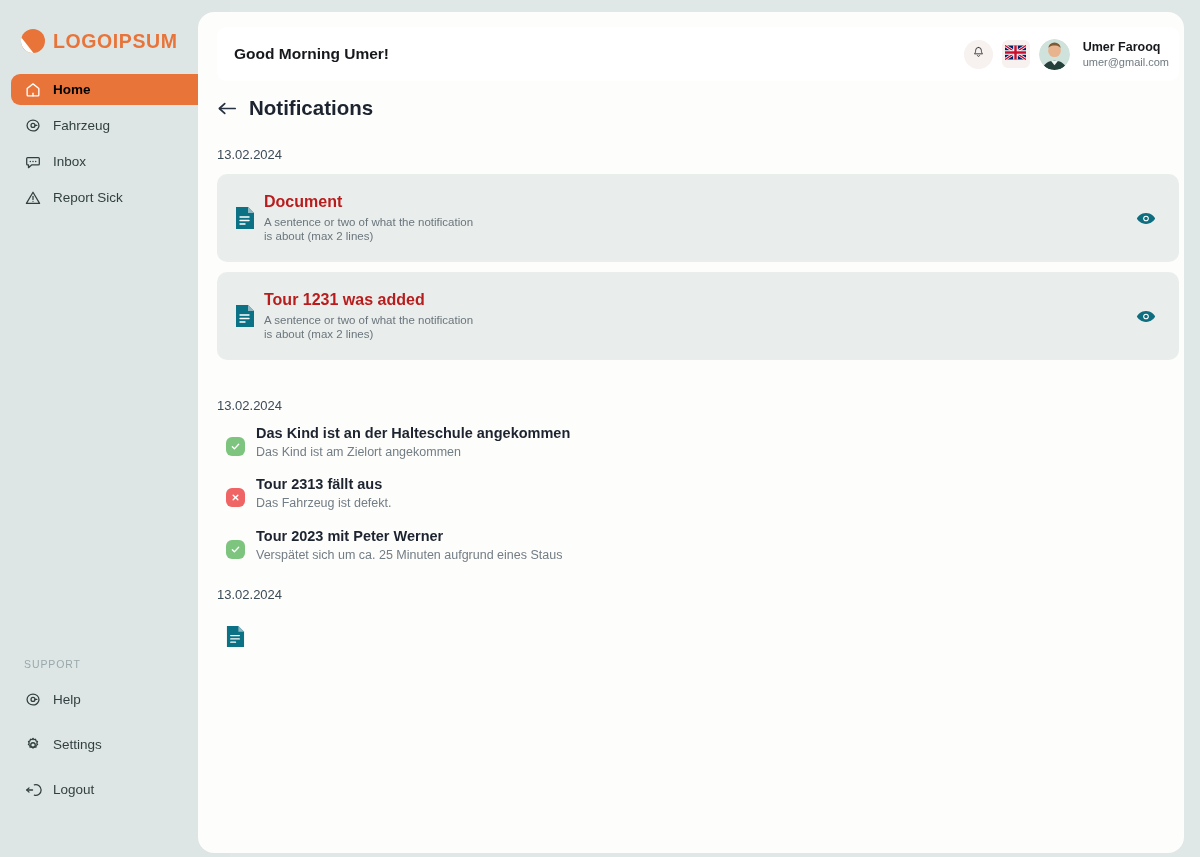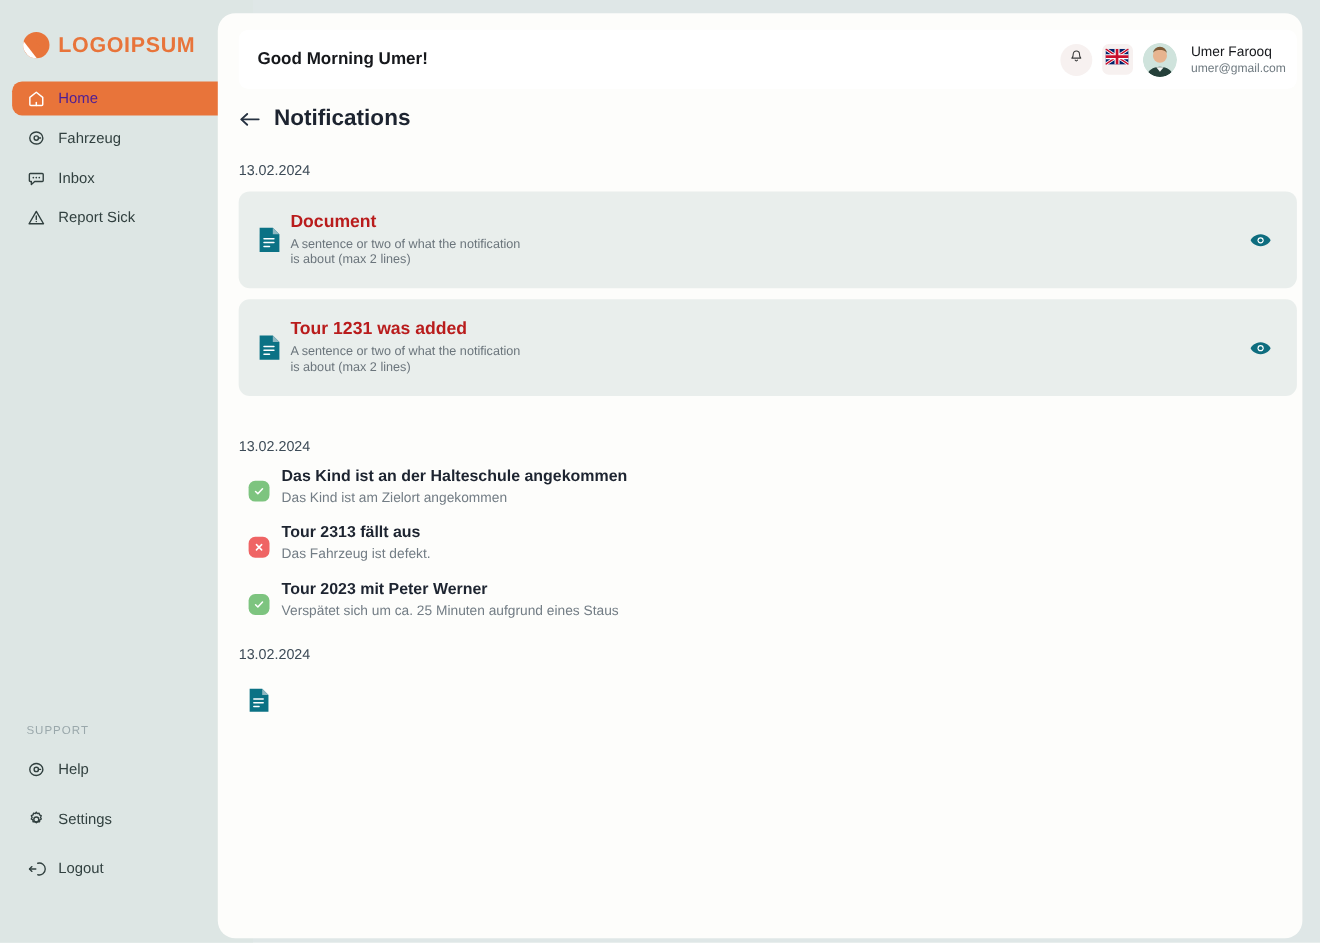--- a/index.html
+++ b/index.html
@@ -53,21 +53,21 @@
   .nav-item .nav-icon {
     width: 18px; height: 18px; flex: none;
     display: flex; align-items: center; justify-content: center;
   }
   .nav-item .nav-label {
     font-size: 13.5px;
     color: #31403f;
     white-space: nowrap;
   }
   .nav-item.active { background: #e8743a; }
-  .nav-item.active .nav-label { color: #4c1d95; font-weight: normal; }
+  .nav-item.active .nav-label { color: #000000; font-weight: bold; }
 
   #support-section { margin-top: auto; padding: 0 11px 38px 11px; }
   #support-heading {
     font-size: 10.5px;
     letter-spacing: 0.9px;
     color: #9aa8ab;
     padding: 0 13px;
     margin-bottom: 14px;
   }
   #support-section .nav-item { margin-bottom: 14px; }
@@ -118,21 +118,21 @@
     overflow: hidden;
   }
   #avatar {
     width: 31px; height: 31px;
     border-radius: 50%;
     overflow: hidden;
     flex: none;
     cursor: pointer;
   }
   #user-meta { margin-left: 4px; line-height: 1.3; }
-  #user-name { font-size: 12.5px; font-weight: normal; color: #16181c; }
+  #user-name { font-size: 12.5px; font-weight: bold; color: #16181c; }
   #user-email { font-size: 11px; color: #6f7a80; }
 
   
   #content { position: absolute; left: 19px; top: 84px; width: 962px; }
 
   #page-head {
     display: flex;
     align-items: center;
     gap: 12px;
     margin-bottom: 27px;

